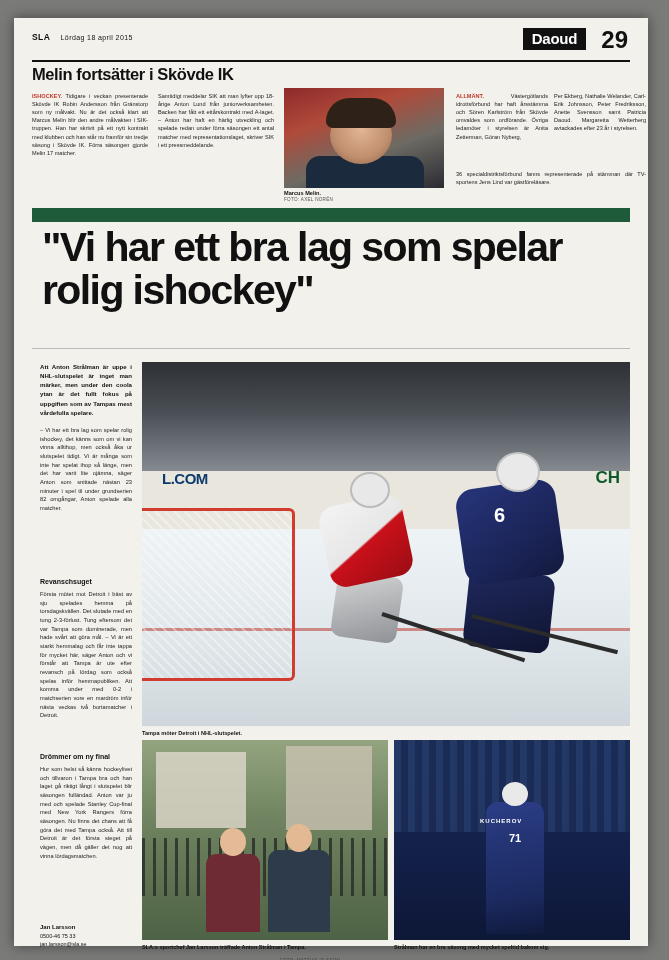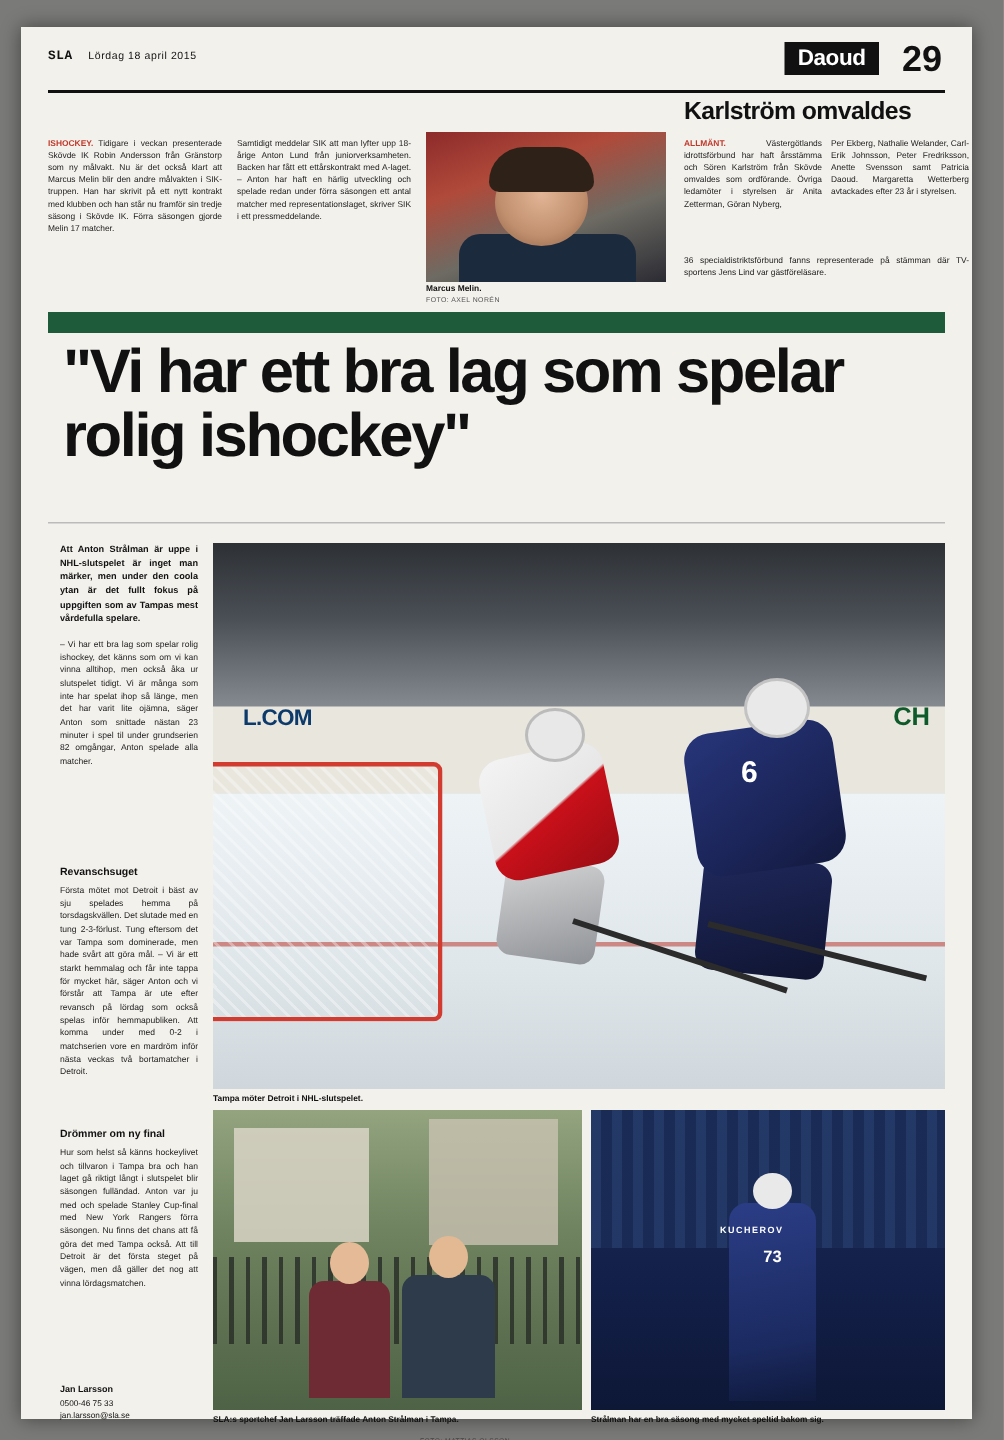--- a/index.html
+++ b/index.html
@@ -14,21 +14,21 @@
     box-shadow:0 0 12px rgba(0,0,0,.45);
   }
   
   .masthead{
     position:absolute;left:18px;top:12px;right:18px;height:30px;
     border-bottom:2px solid #111;
   }
   .mast-left{
     position:absolute;left:0;top:2px;font-size:7px;letter-spacing:.4px;color:#111;
   }
-  .mast-left b{font-size:8.5px;margin-right:8px;font-family:Liberation Mono, monospace;}
+  .mast-left b{font-size:8.5px;margin-right:8px;}
   .mast-sport{
     position:absolute;right:44px;top:-2px;background:#111;color:#fff;
     font-size:15px;font-weight:bold;padding:2px 9px 3px 9px;letter-spacing:-.3px;
   }
   .mast-page{
     position:absolute;right:2px;top:-4px;font-size:24px;font-weight:bold;color:#111;
   }
   
   .top{
     position:absolute;left:18px;top:48px;right:18px;height:140px;
@@ -260,36 +260,36 @@
     <div class="masthead">
       <div class="mast-left">
         <b>SLA</b>
         <span>Lördag 18 april 2015</span>
       </div>
       <div class="mast-sport">Daoud</div>
       <div class="mast-page">29</div>
     </div>
 
     <div class="top">
+      <div class="headline1">Melin fortsätter i Skövde IK</div>
       <div class="col-a">
         <span class="kicker">ISHOCKEY.</span>
         <span>Tidigare i veckan presenterade Skövde IK Robin Andersson från Gränstorp som ny målvakt. Nu är det också klart att Marcus Melin blir den andre målvakten i SIK-truppen. Han har skrivit på ett nytt kontrakt med klubben och han står nu framför sin tredje säsong i Skövde IK. Förra säsongen gjorde Melin 17 matcher.</span>
       </div>
       <div class="col-b">Samtidigt meddelar SIK att man lyfter upp 18-årige Anton Lund från juniorverksamheten. Backen har fått ett ettårskontrakt med A-laget.
 – Anton har haft en härlig utveckling och spelade redan under förra säsongen ett antal matcher med representationslaget, skriver SIK i ett pressmeddelande.</div>
 
       <div class="photo-top">
         <div class="body"></div>
         <div class="face"></div>
         <div class="hair"></div>
       </div>
       <div class="cap-top">Marcus Melin.</div>
       <div class="credit-top">FOTO: AXEL NORÉN</div>
 
-      <div class="headline2">Karlström omvaldes</div>
       <div class="col-c">
         <span class="kicker">ALLMÄNT.</span>
         <span>Västergötlands idrottsförbund har haft årsstämma och Sören Karlström från Skövde omvaldes som ordförande. Övriga ledamöter i styrelsen är Anita Zetterman, Göran Nyberg,</span>
       </div>
       <div class="col-d">Per Ekberg, Nathalie Welander, Carl-Erik Johnsson, Peter Fredriksson, Anette Svensson samt Patricia Daoud. Margaretta Wetterberg avtackades efter 23 år i styrelsen.</div>
       <div class="col-c2">36 specialdistriktsförbund fanns representerade på stämman där TV-sportens Jens Lind var gästföreläsare.</div>
     </div>
 
     <div class="greenband"></div>
 
@@ -350,21 +350,21 @@
         <div class="head"></div>
       </div>
     </div>
     <div class="cap-bl">SLA:s sportchef Jan Larsson träffade Anton Strålman i Tampa.</div>
     <div class="credit-bl">FOTO: MATTIAS OLSSON</div>
 
     <div class="photo-br">
       <div class="br-crowd"></div>
       <div class="br-p" style="left:92px;width:58px;height:132px;">
         <div class="h" style="left:16px;"></div>
-        <div class="n">73</div>
+        <div class="n">71</div>
       </div>
       <div style="position:absolute;left:86px;top:78px;color:#fff;font-size:6px;font-weight:bold;letter-spacing:1px;">KUCHEROV</div>
 
     </div>
     <div class="cap-br">Strålman har en bra säsong med mycket speltid bakom sig.</div>
 
   </div>
 </div>
 
 </body></html>

